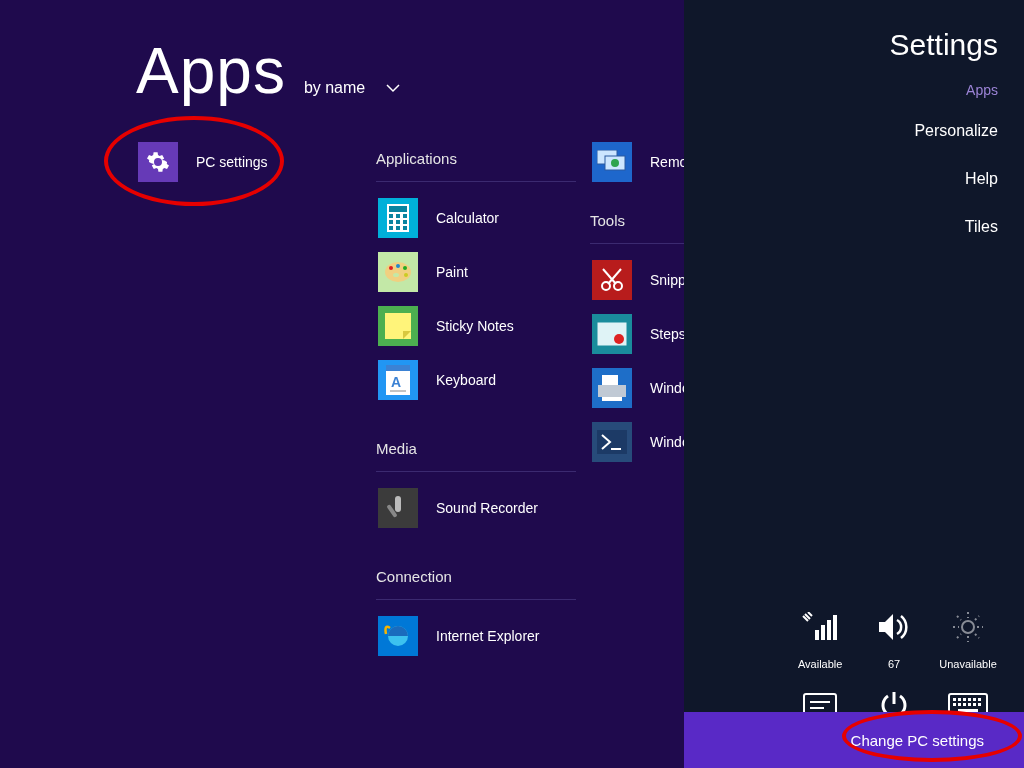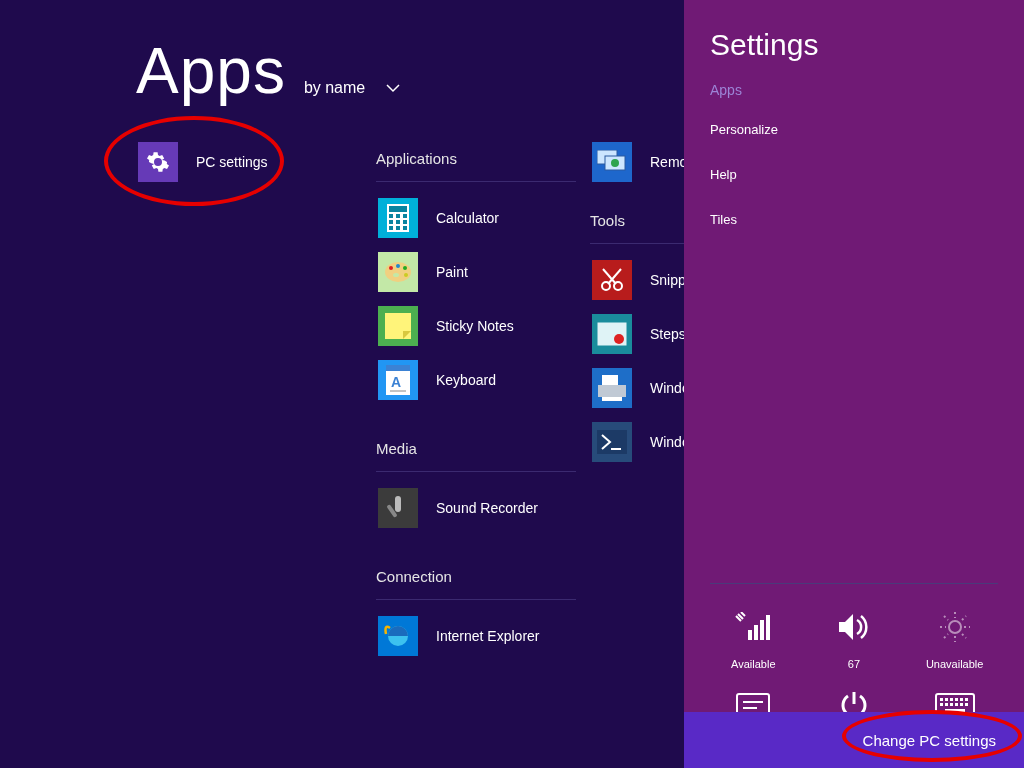--- a/index.html
+++ b/index.html
@@ -50,44 +50,44 @@
   .ic-rdc     { background:#1e67cc; }
   .ic-snip    { background:#b81c1c; }
   .ic-steps   { background:#1a8c9c; }
   .ic-fax     { background:#1e6ec8; }
   .ic-ps      { background:#274b7a; }
 
   
   .charms {
     position:absolute; right:0; top:0;
     width:340px; height:768px;
-    background:#701a75;
+    background:#0f172a;
     padding:28px 26px 0 26px;
-    display:flex; flex-direction:column;
+    display:flex; flex-direction:column;align-items:flex-end;
   }
   .charms-title { font-size:30px; font-weight:300; margin-bottom:20px; }
   .charms-sub   { font-size:14px; color:#9c84d6; margin-bottom:24px; }
-  .charms-link  { font-size:13px; margin-bottom:30px; cursor:pointer; }
+  .charms-link  { font-size:16px; margin-bottom:30px; cursor:pointer; }
 
   .charms-sep { border:0; border-top:1px solid #4a3a7a; margin-top:auto; margin-bottom:0; }
 
   .quick {
     display:grid; grid-template-columns:repeat(3,1fr);
     text-align:center; row-gap:26px; column-gap:0;
     padding:22px 0 20px 0;
     gap:14px;
   }
   .quick-item { font-size:11px; cursor:pointer; }
   .quick-icon { height:42px; display:flex; align-items:center; justify-content:center; margin-bottom:10px; }
 
   .change-bar {
     position:absolute; left:0; right:0; bottom:0;
     height:56px; background:#5929c6;
     display:flex; align-items:center; justify-content:flex-end;
-    padding-right:28px; font-size:15px; cursor:pointer;
+    padding-right:40px; font-size:15px; cursor:pointer;
   }
 
   
   .anno {
     position:absolute; border:4px solid #e60000; border-radius:50%;
     pointer-events:none;
   }
 
   svg { display:block; }
 </style>

